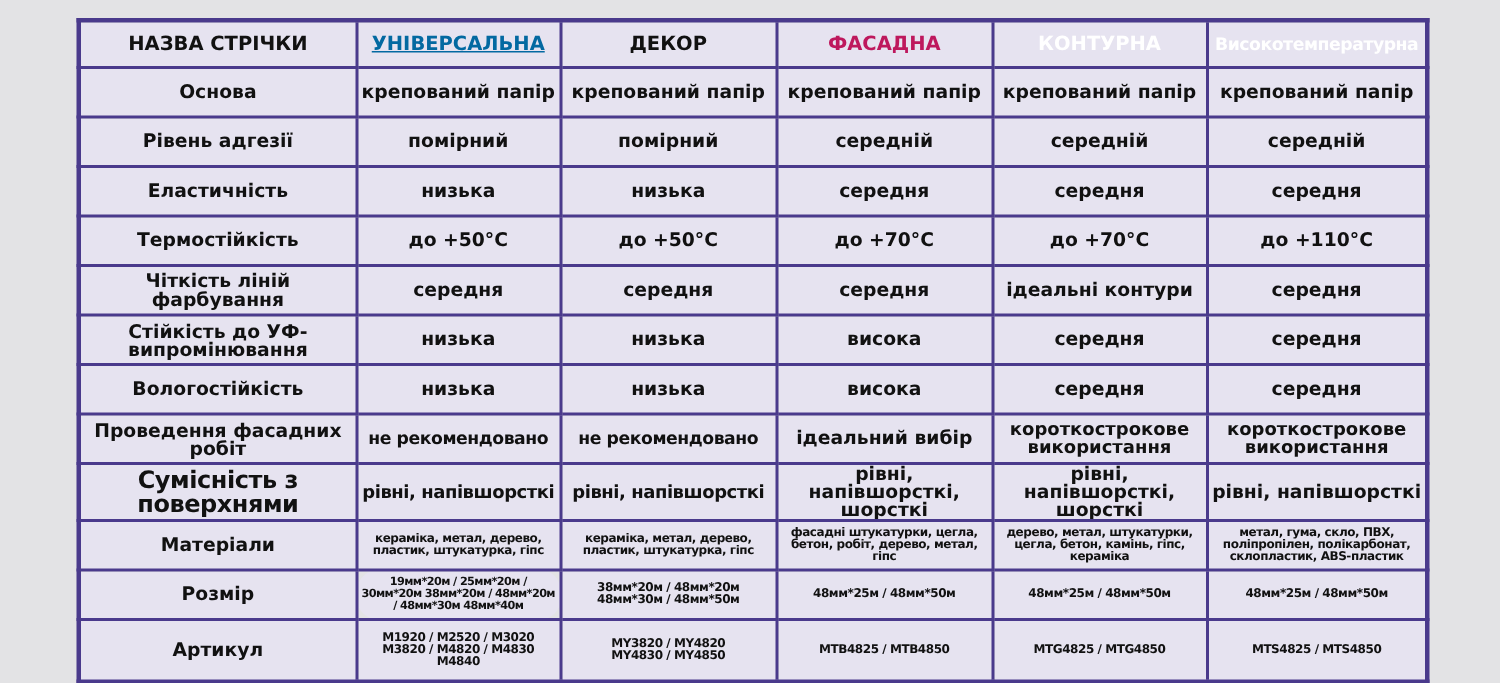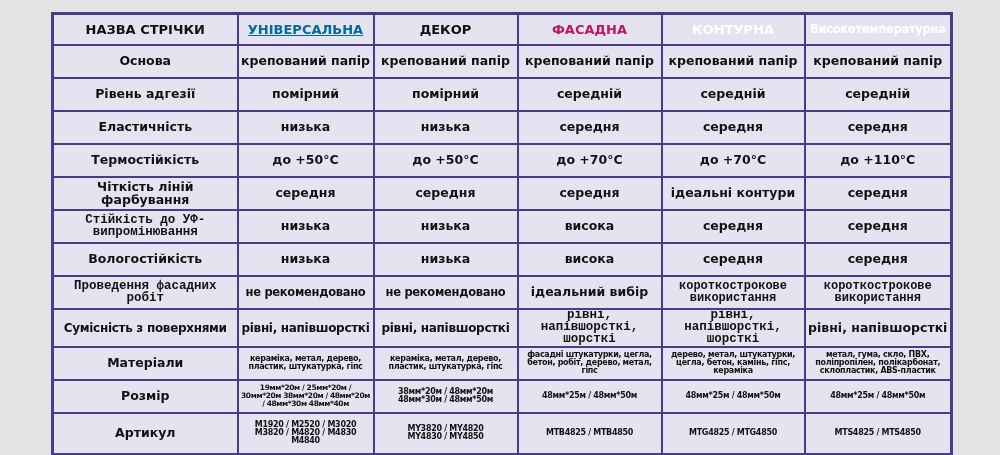--- a/index.html
+++ b/index.html
@@ -52,21 +52,20 @@
       line-height: 1.05 !important;
     }
     .tiny {
       font-size: 7.5px !important;
       letter-spacing: -0.4px;
       line-height: 1.05 !important;
       border-radius: 14px;
     }
     .two-line {
       line-height: 0.95 !important;
-      font-family: Liberation Mono, monospace;
     }
     th.h-name { background: #e6e3f0; color: #111; }
     th.h-universal { background: #ffffff; color: #0369a1; text-decoration: underline; }
     th.h-decor { background: #f6c800; color: #111; }
     th.h-facade { background: #1565b8; color: #be185d; }
     th.h-contour { background: #0e9f48; color: #ffffff; }
     th.h-hightemp { background: #86562f; color: #ffffff; font-size: 11.5px !important; letter-spacing: -0.3px; }
     col.c0 { width: 185px; }
     col.c1 { width: 136px; }
     col.c2 { width: 144px; }
@@ -165,21 +164,21 @@
     <tr>
       <td class="rowlabel two-line">Проведення фасадних робіт</td>
       <td class="shade" style="font-size:11.5px;letter-spacing:-0.3px;">не рекомендовано</td>
       <td style="font-size:11.5px;letter-spacing:-0.3px;">не рекомендовано</td>
       <td class="shade">ідеальний вибір</td>
       <td class="two-line" style="font-size:12px;">короткострокове використання</td>
       <td class="shade two-line" style="font-size:12px;">короткострокове використання</td>
     </tr>
 
     <tr>
-      <td class="rowlabel" style="font-size:12px;letter-spacing:-0.3px;">Сумісність з поверхнями</td>
+      <td class="rowlabel" style="font-size:16px;letter-spacing:-0.3px;">Сумісність з поверхнями</td>
       <td style="font-size:12px;letter-spacing:-0.3px;">рівні, напівшорсткі</td>
       <td style="font-size:12px;letter-spacing:-0.3px;">рівні, напівшорсткі</td>
       <td class="two-line" style="font-size:12.5px;">рівні, напівшорсткі, шорсткі</td>
       <td class="two-line" style="font-size:12.5px;">рівні, напівшорсткі, шорсткі</td>
       <td style="font-size:12.5px;">рівні, напівшорсткі</td>
     </tr>
 
     <tr>
       <td class="rowlabel">Матеріали</td>
       <td class="shade small">кераміка, метал, дерево, пластик, штукатурка, гіпс</td>

